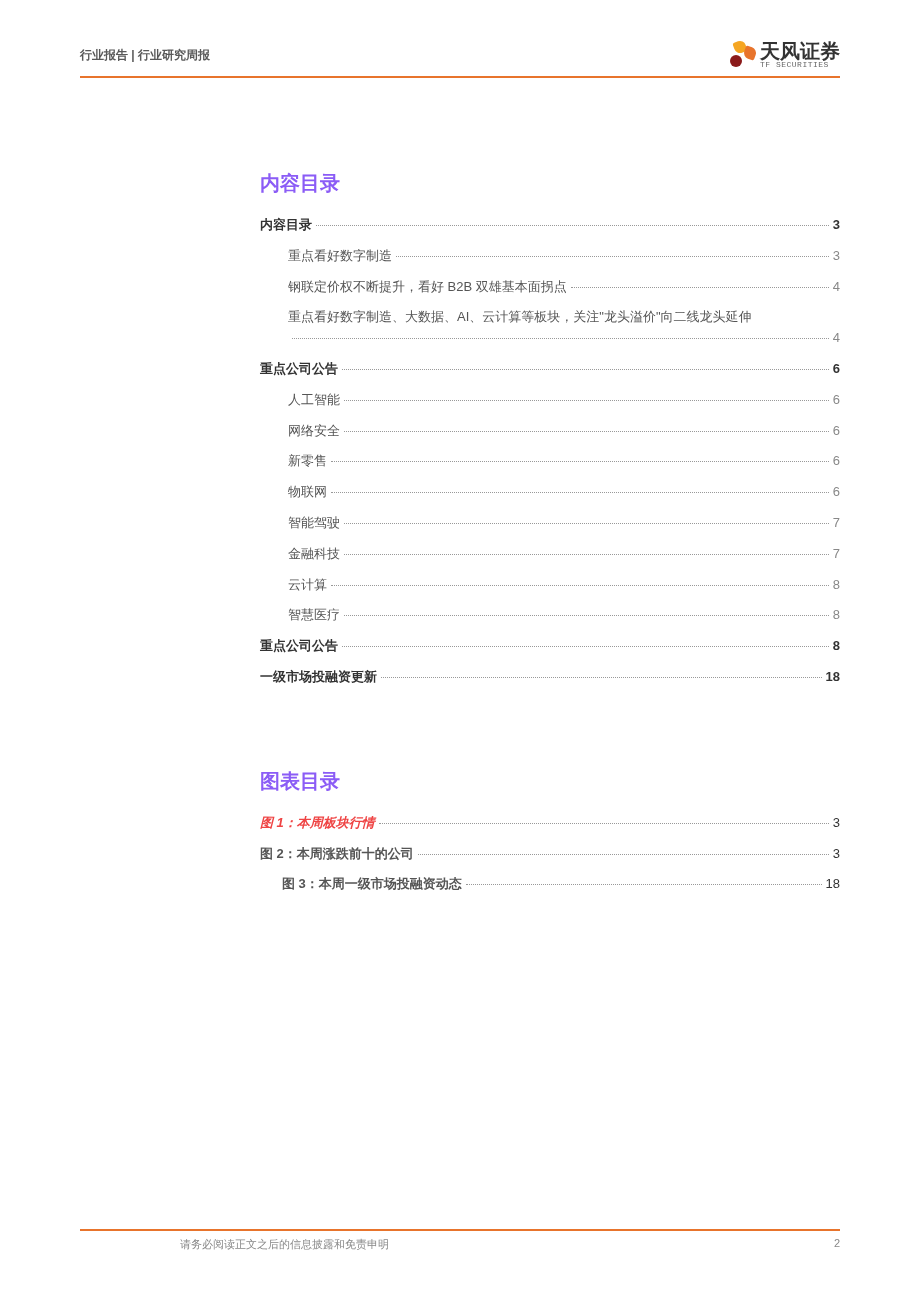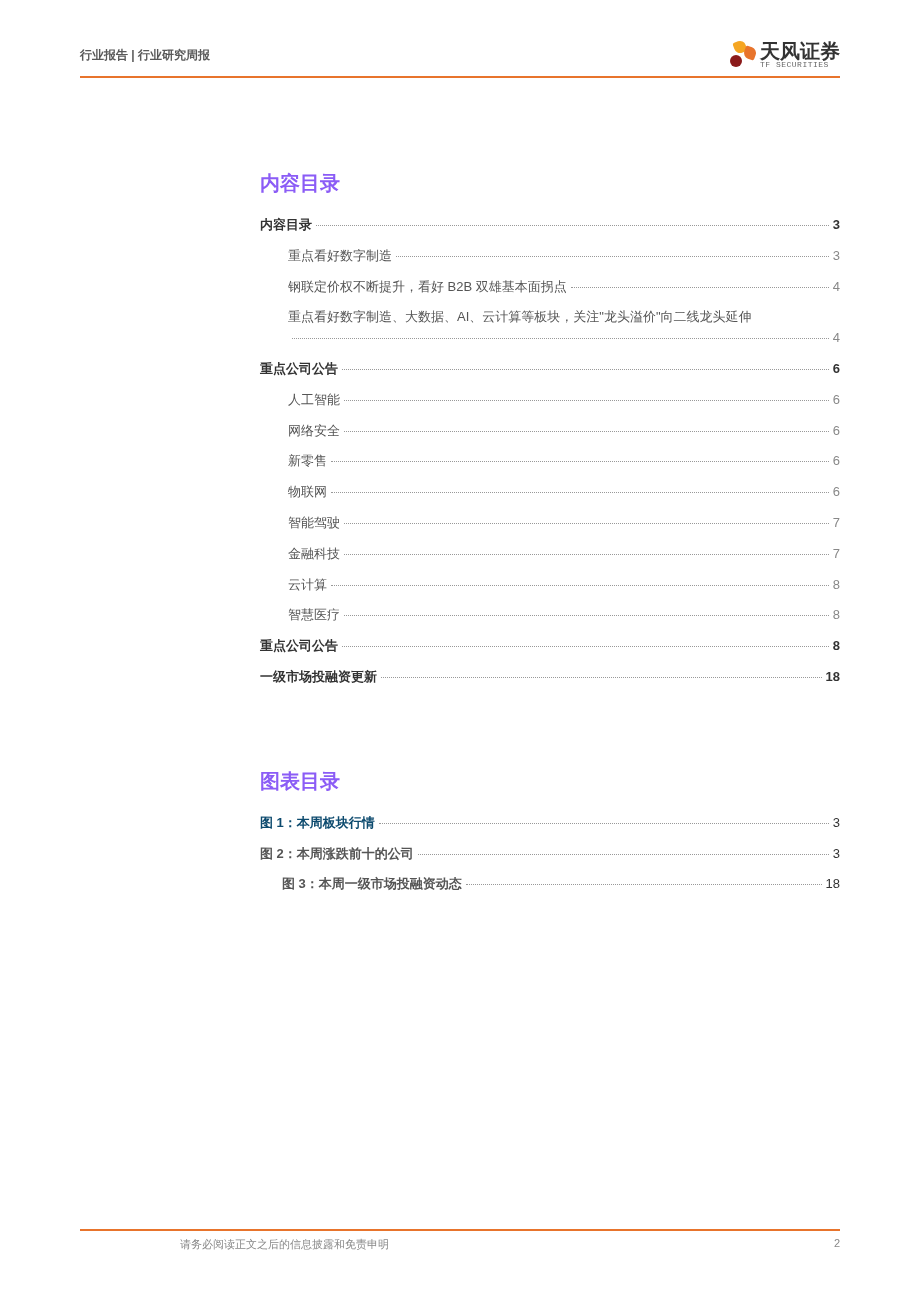--- a/index.html
+++ b/index.html
@@ -237,21 +237,21 @@
         <span class="toc-label">一级市场投融资更新</span>
         <span class="toc-dots"></span>
         <span class="toc-page">18</span>
       </li>
     </ul>
 
   <div class="figures-section">
     <div class="section-title">图表目录</div>
     <ul class="toc-list" id="fig-list">
         <li class="toc-item level-0" style="font-weight: normal; color: rgb(85, 85, 85);">
-          <span class="toc-label" style="font-weight: bold; color: #0c4a6e;">图 1：本周板块行情</span>
+          <span class="toc-label" style="font-weight: bold; color: #ef4444; font-style: italic;">图 1：本周板块行情</span>
           <span class="toc-dots"></span>
           <span class="toc-page">3</span>
         </li>
         <li class="toc-item level-0" style="font-weight: normal; color: rgb(85, 85, 85);">
           <span class="toc-label" style="font-weight: bold; color: rgb(85, 85, 85);">图 2：本周涨跌前十的公司</span>
           <span class="toc-dots"></span>
           <span class="toc-page">3</span>
         </li>
         <li class="toc-item level-0" style="font-weight: normal; color: rgb(85, 85, 85);">
           <span class="toc-label" style="font-weight: bold; color: rgb(85, 85, 85); padding-left: 22px;">图 3：本周一级市场投融资动态</span>

